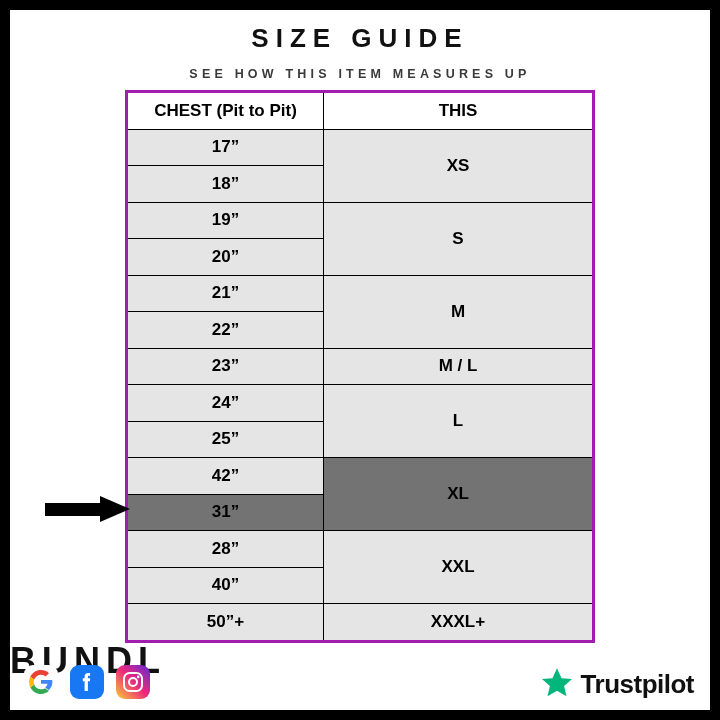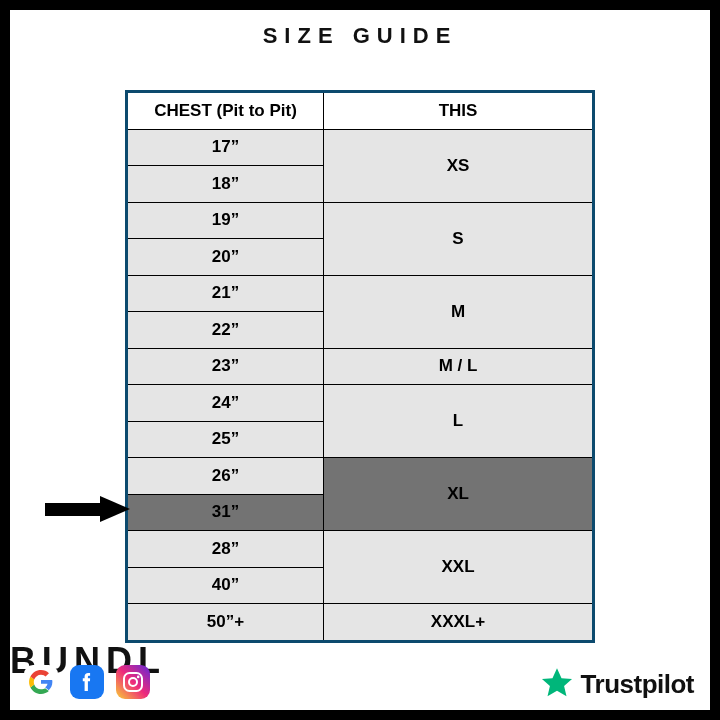--- a/index.html
+++ b/index.html
@@ -17,21 +17,21 @@
     position: absolute;
     left: 10px;
     top: 10px;
     width: 700px;
     height: 700px;
     background: #ffffff;
     box-sizing: border-box;
   }
   .title {
     text-align: center;
-    font-size: 22px;
+    font-size: 26px;
     font-weight: bold;
     letter-spacing: 7px;
     color: #111111;
     margin-top: 13px;
   }
   .subtitle {
     text-align: center;
     font-size: 12.5px;
     font-weight: bold;
     letter-spacing: 4.2px;
@@ -41,21 +41,21 @@
   .table-wrap {
     position: absolute;
     left: 115px;
     top: 80px;
     width: 470px;
   }
   table.size-table {
     border-collapse: collapse;
     width: 470px;
     table-layout: fixed;
-    border: 3px solid #0c4a6e;
+    border: 3px solid #a21caf;
   }
   table.size-table td {
     border: 1px solid #000000;
     text-align: center;
     font-size: 17px;
     font-weight: bold;
     color: #000000;
     height: 35.5px;
     padding: 0;
   }
@@ -161,20 +161,21 @@
     color: #111111;
     letter-spacing: -0.5px;
   }
 </style>
 </head>
 <body>
 
 <div class="page">
 
   <div class="title">SIZE GUIDE</div>
+  <div class="subtitle">SEE HOW THIS ITEM MEASURES UP</div>
 
   <div class="table-wrap">
     <table class="size-table">
       <colgroup>
         <col class="col-chest">
         <col class="col-size">
       </colgroup>
       <tbody>
         <tr>
           <td class="head">CHEST (Pit to Pit)</td>
@@ -212,21 +213,21 @@
 
         <tr>
           <td class="grey">24”</td>
           <td class="grey" rowspan="2">L</td>
         </tr>
         <tr>
           <td class="grey">25”</td>
         </tr>
 
         <tr>
-          <td class="grey">26”</td>
+          <td class="grey">42”</td>
           <td class="white" rowspan="2">XL</td>
         </tr>
         <tr>
           <td class="white">31”</td>
         </tr>
 
         <tr>
           <td class="grey">28”</td>
           <td class="grey" rowspan="2">XXL</td>
         </tr>

